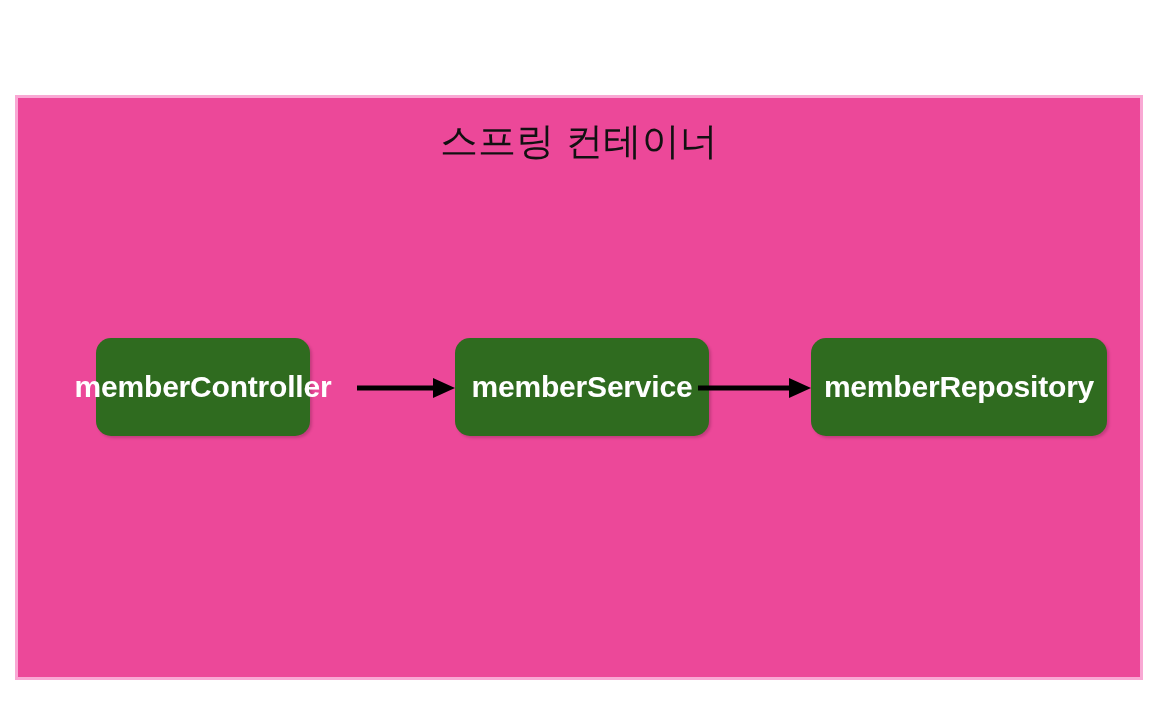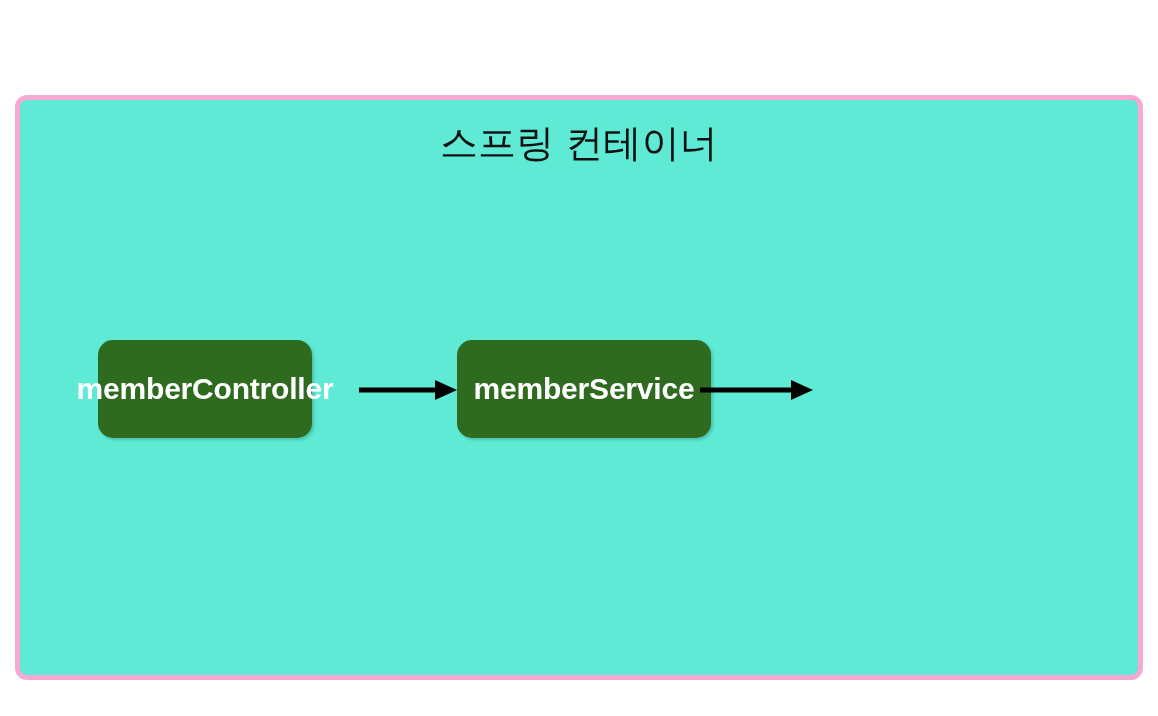--- a/index.html
+++ b/index.html
@@ -22,23 +22,23 @@
   }
 
   
   .container-frame {
     position: absolute;
     left: 15px;
     top: 95px;
     width: 1128px;
     height: 585px;
     box-sizing: border-box;
-    border: 5px solid #f9a8d4;
-    background: #5eead4;
-    border-radius: 12px;
+    border: 3px solid #f9a8d4;
+    background: #ec4899;
+    border-radius: 0;
   }
 
   
   .container-title {
     position: absolute;
     left: 0;
     top: 22px;
     width: 100%;
     text-align: center;
     font-size: 38px;
@@ -108,15 +108,18 @@
       <span class="bean-label">memberService</span>
     </div>
 
     <div id="arrow-1" class="arrow">
       <svg viewBox="0 0 113 40" preserveAspectRatio="none">
         <line x1="0" y1="20" x2="95" y2="20" stroke="#000000" stroke-width="5"></line>
         <polygon points="91,10 113,20 91,30" fill="#000000"></polygon>
       </svg>
     </div>
 
+    <div id="bean-2" class="bean-node">
+      <span class="bean-label">memberRepository</span>
+    </div>
 
   </div>
 </div>
 
 </body></html>

